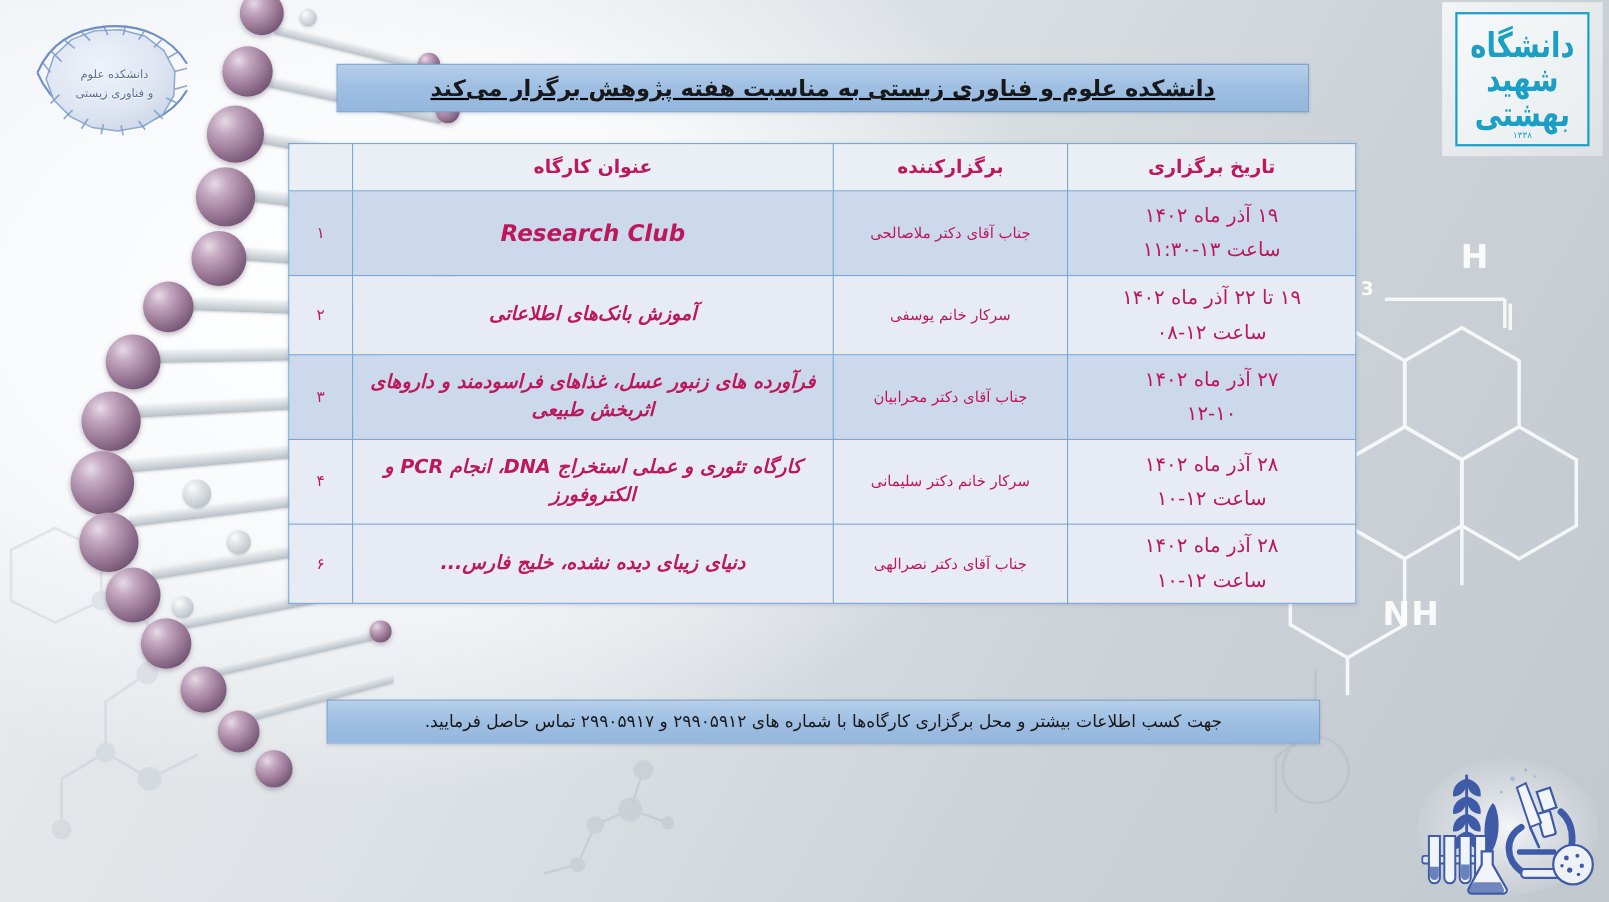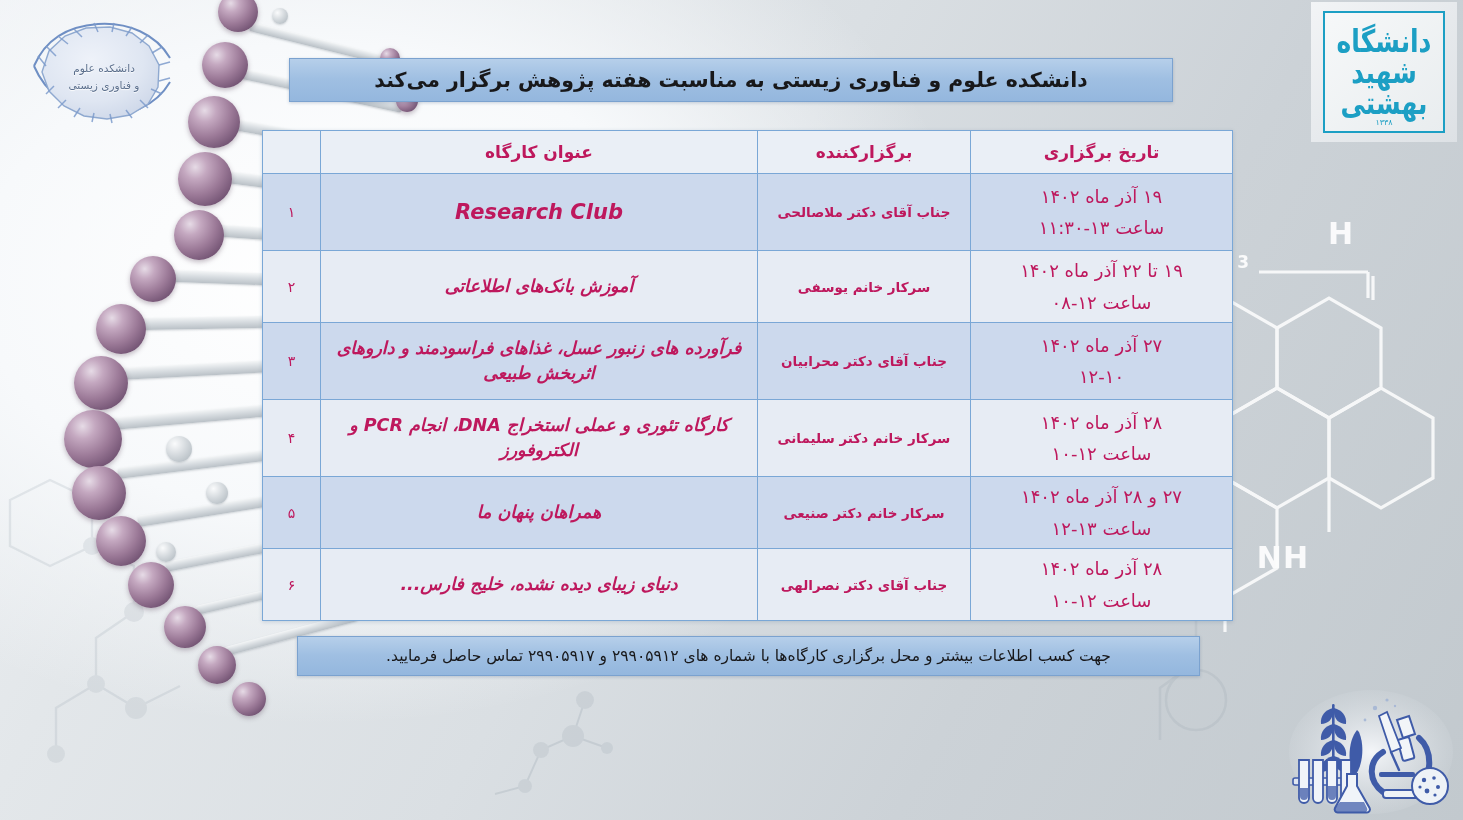--- a/index.html
+++ b/index.html
@@ -126,22 +126,22 @@
     position: absolute;
     display: flex;
     align-items: center;
     justify-content: center;
     border: 1px solid #7ba2cf;
     box-sizing: border-box;
     background: linear-gradient(180deg, #b6cfea 0%, #9fbfe2 48%, #94b7de 100%);
     box-shadow: 0 1px 3px rgba(60,90,130,.25);
   }
   #title-banner {
-    left: 289px; top: 58px;
-    width: 884px; height: 44px;
+    left: 306px; top: 58px;
+    width: 884px; height: 44px; text-decoration: underline;
   }
   #title-banner .txt {
     font-size: 20.5px;
     font-weight: bold;
     color: #18181a;
     white-space: nowrap;
     font-family: "DejaVu Sans", sans-serif;
   }
   #footer-banner {
     left: 297px; top: 636px;
@@ -180,21 +180,21 @@
   #workshop-table tbody tr.even td { background: #e7ecf4; }
 
   .col-num    { width: 58px; }
   .col-title  { width: 437px; }
   .col-org    { width: 213px; }
   .col-date   { width: 262px; }
 
   td.cell-num   { font-size: 14px; }
   td.cell-title { font-size: 17.5px; font-weight: bold; line-height: 1.45; padding: 6px 12px; font-style: italic; }
   td.cell-title.latin { font-family: "Liberation Serif", "DejaVu Serif", serif; font-size: 21px; }
-  td.cell-org   { font-size: 13.5px; padding: 4px 6px; font-weight: bold; }
+  td.cell-org   { font-size: 13.5px; padding: 4px 6px; }
   td.cell-date  { font-size: 18px; line-height: 1.75; padding: 4px 6px; }
 
   .row-h-tall { height: 77px; }
   .row-h-std  { height: 69px; }
 </style>
 </head>
 <body>
 
 <div id="poster">
 
@@ -402,29 +402,20 @@
       </tr>
       <tr class="even row-h-tall">
         <td class="cell-date">
           <div>۲۸ آذر ماه ۱۴۰۲</div>
           <div>ساعت ۱۲-۱۰</div>
         </td>
         <td class="cell-org">سرکار خانم دکتر سلیمانی</td>
         <td class="cell-title">کارگاه تئوری و عملی استخراج DNA، انجام PCR و الکتروفورز</td>
         <td class="cell-num">۴</td>
       </tr>
-      <tr class="odd row-h-std">
-        <td class="cell-date">
-          <div>۲۷ و ۲۸ آذر ماه ۱۴۰۲</div>
-          <div>ساعت ۱۳-۱۲</div>
-        </td>
-        <td class="cell-org">سرکار خانم دکتر صنیعی</td>
-        <td class="cell-title">همراهان پنهان ما</td>
-        <td class="cell-num">۵</td>
-      </tr>
       <tr class="even row-h-std">
         <td class="cell-date">
           <div>۲۸ آذر ماه ۱۴۰۲</div>
           <div>ساعت ۱۲-۱۰</div>
         </td>
         <td class="cell-org">جناب آقای دکتر نصرالهی</td>
         <td class="cell-title">دنیای زیبای دیده نشده، خلیج فارس...</td>
         <td class="cell-num">۶</td>
       </tr>
     </tbody>

